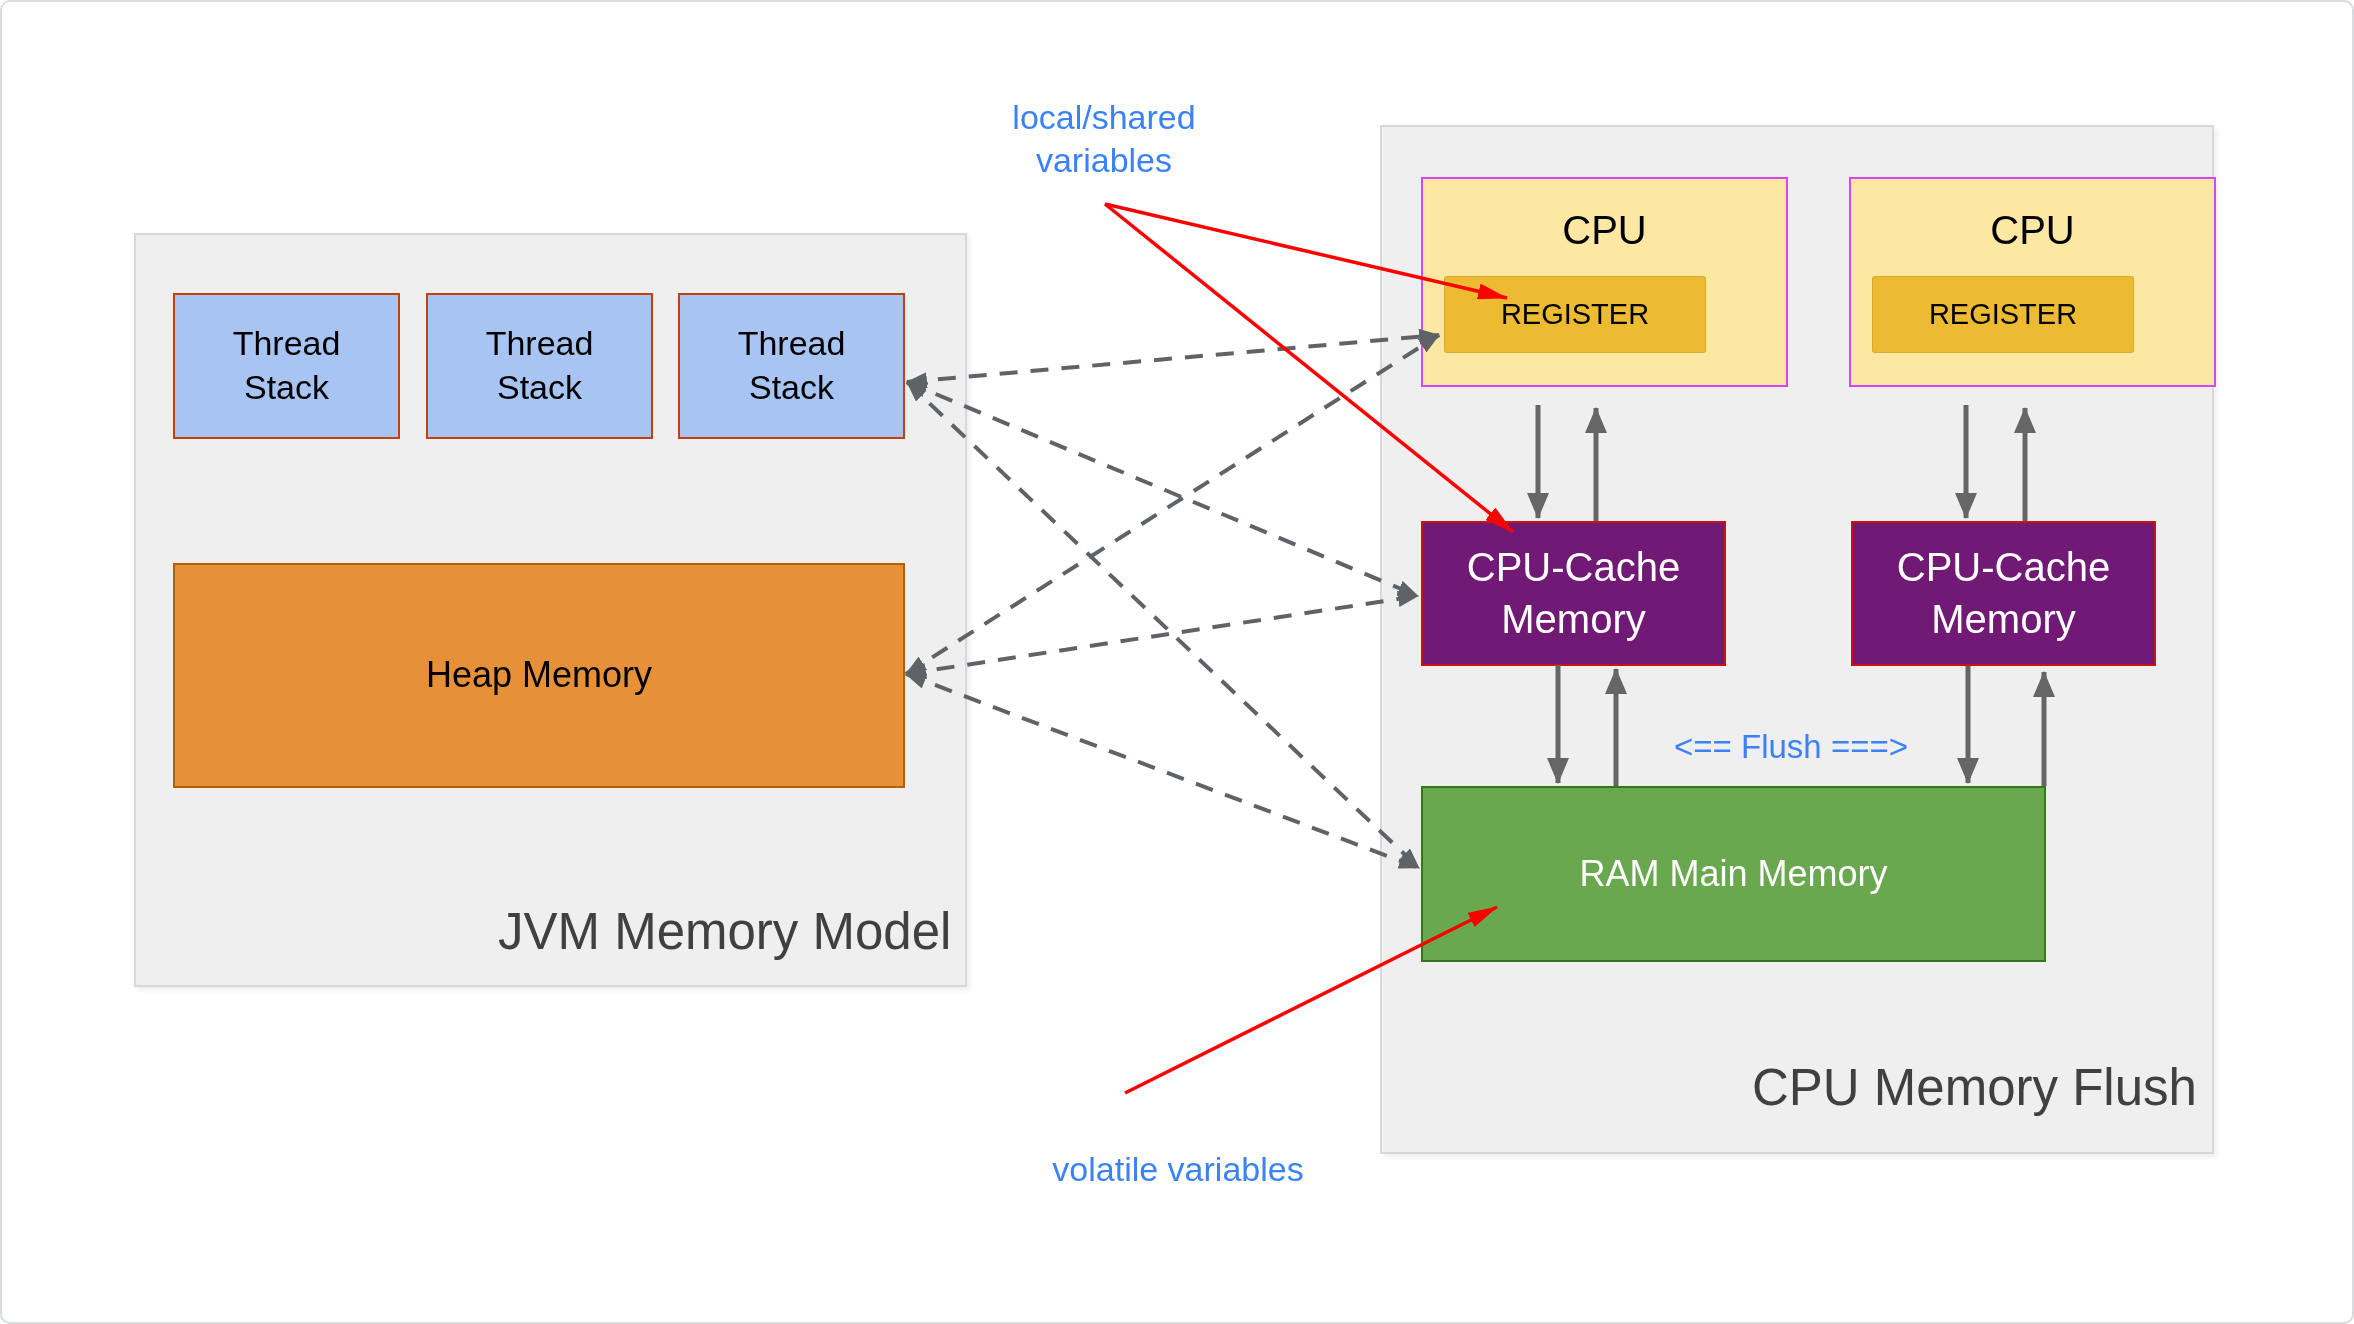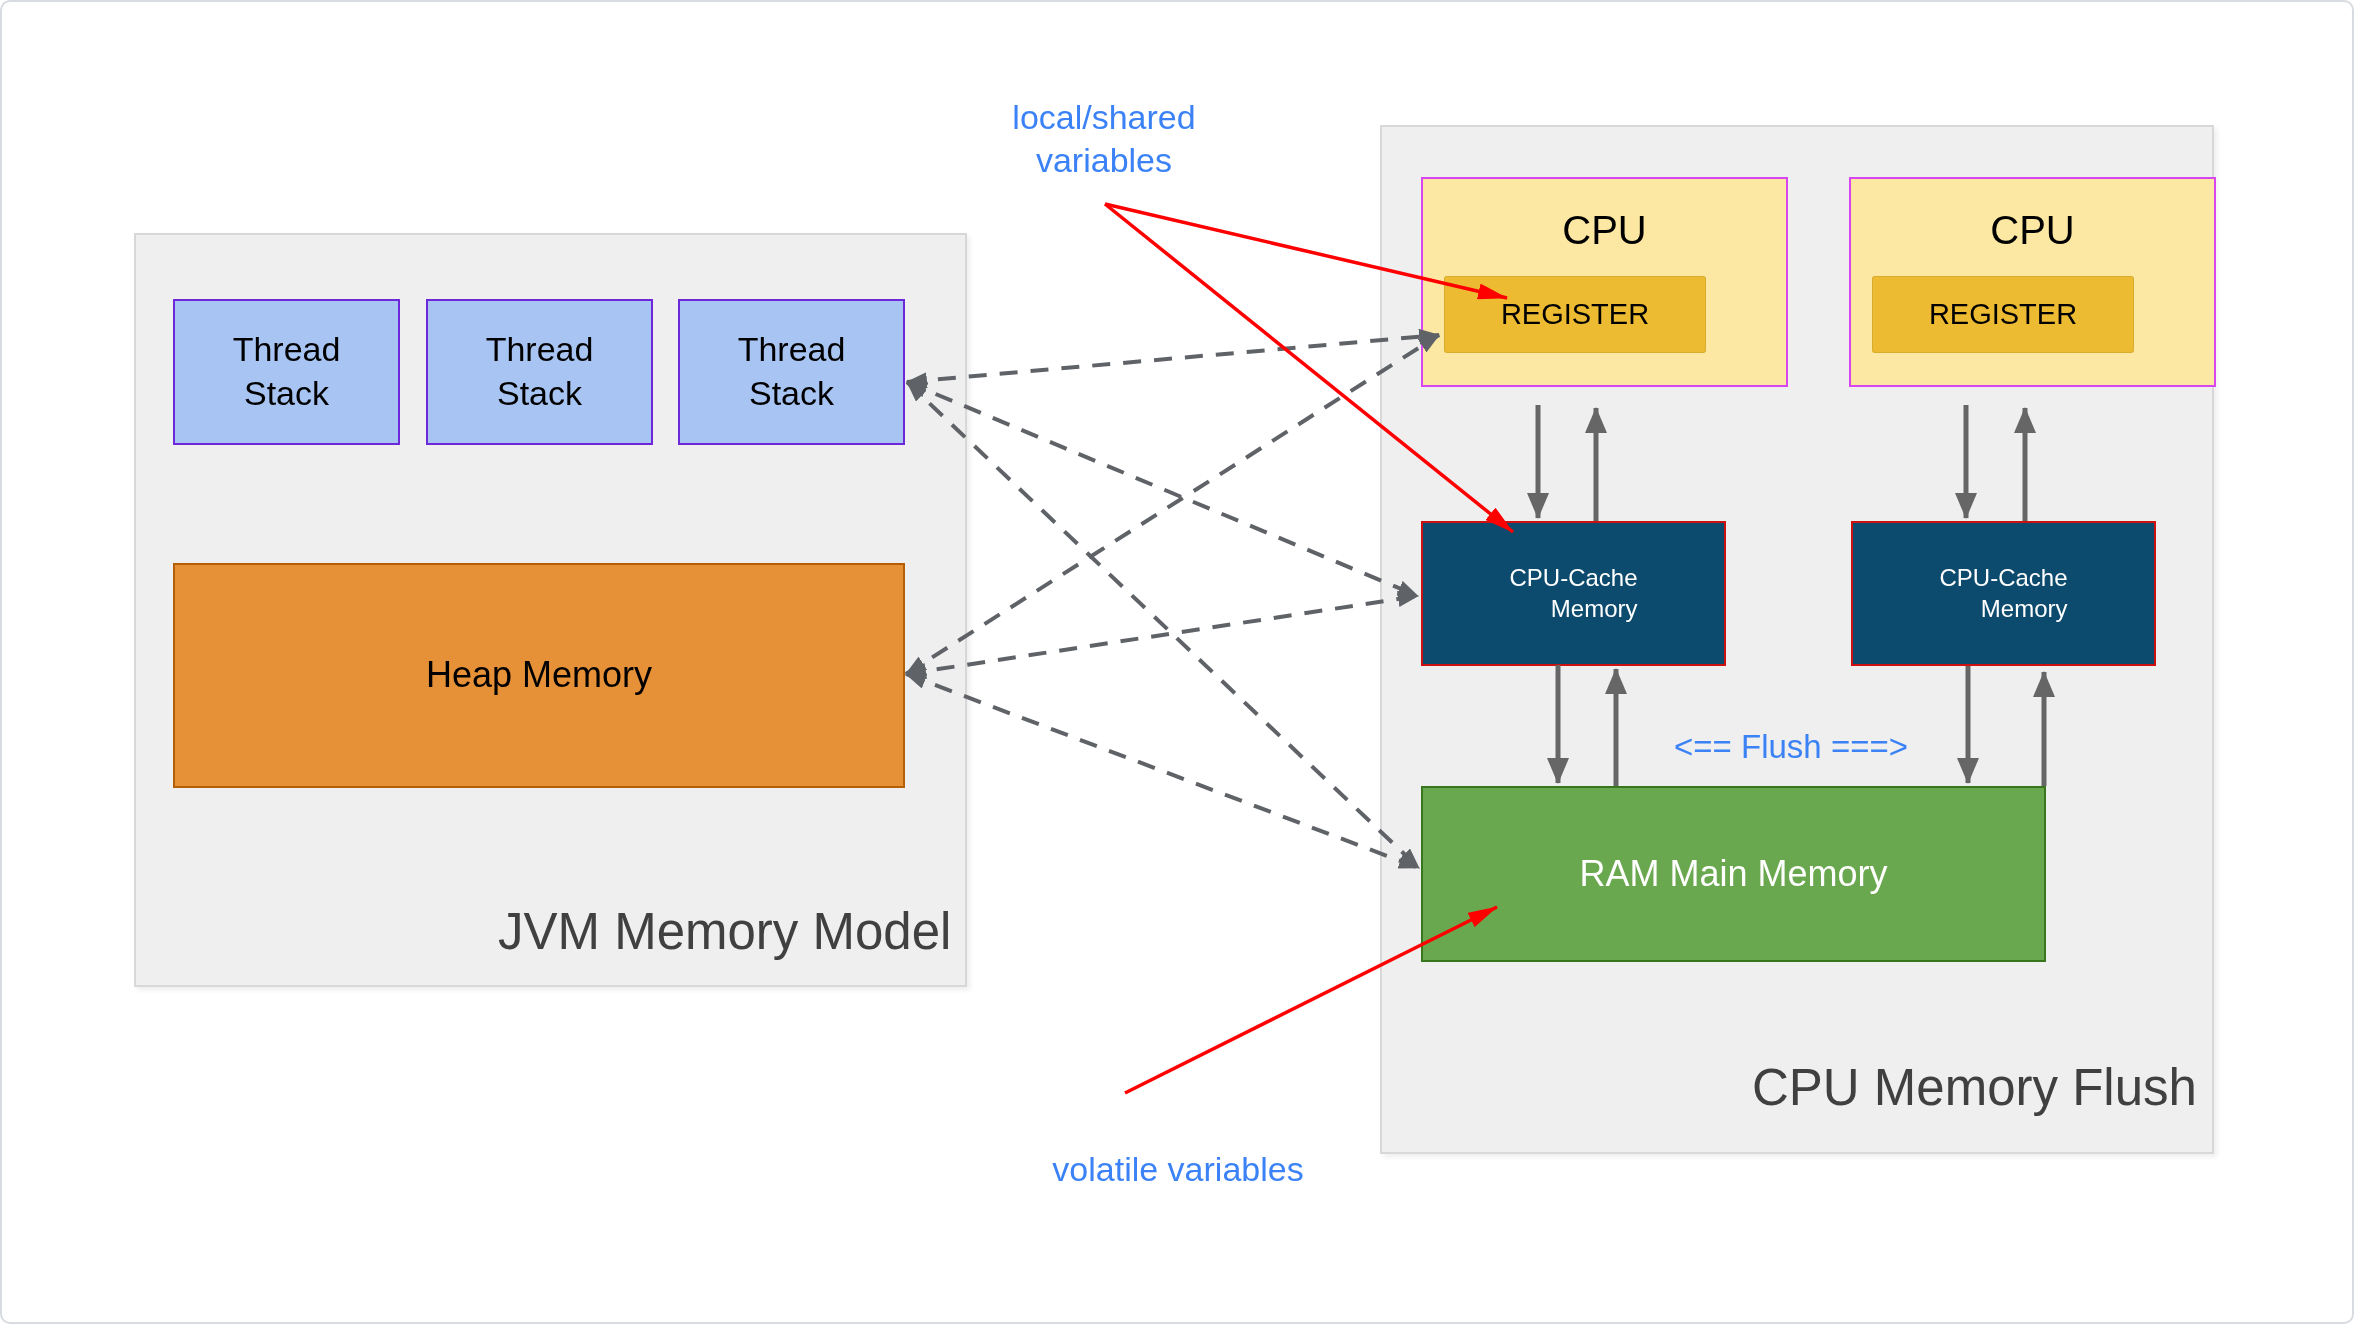--- a/index.html
+++ b/index.html
@@ -11,34 +11,34 @@
   .panel{
     position:absolute;background:#efefef;border:2px solid #d8d8d8;
     box-shadow:3px 3px 5px rgba(0,0,0,0.07);box-sizing:border-box;
   }
   .panel-jvm{left:132px;top:231px;width:833px;height:754px;}
   .panel-cpu{left:1378px;top:123px;width:834px;height:1029px;}
   .box{
     position:absolute;display:flex;align-items:center;justify-content:center;
     text-align:center;box-sizing:border-box;white-space:pre-line;line-height:1.28;
   }
-  .thread{width:227px;height:146px;top:297px;background:#a7c4f2;border:2px solid #6d28d9;font-size:34px;}
+  .thread{width:227px;height:146px;top:291px;background:#a7c4f2;border:2px solid #c2410c;font-size:34px;}
   .t1{left:171px;} .t2{left:424px;} .t3{left:676px;}
   .heap{left:171px;top:561px;width:732px;height:225px;background:#e69138;border:2px solid #b45f06;
         color:#000000;font-size:36px;}
   .cpubox{top:175px;width:367px;height:210px;background:#fce8a2;border:2px solid #d946ef;}
   .c1{left:1419px;} .c2{left:1847px;}
   .cpu-label{position:absolute;top:26px;left:0;right:0;text-align:center;font-size:40px;}
   .register{
     position:absolute;left:21px;top:97px;width:260px;height:75px;background:#edbb31;
     border:1px solid rgba(0,0,0,0.08);border-radius:3px;display:flex;align-items:center;
     justify-content:center;font-size:29px;
   }
-  .cache{top:519px;width:305px;height:145px;background:#0c4a6e;border:2px solid #cc1111;
-         color:#ffffff;font-size:24px;text-align:right;}
+  .cache{top:519px;width:305px;height:145px;background:#701a75;border:2px solid #cc1111;
+         color:#ffffff;font-size:40px;}
   .k1{left:1419px;} .k2{left:1849px;}
   .ram{left:1419px;top:784px;width:625px;height:176px;background:#6aa84f;border:2px solid #38761d;
        color:#ffffff;font-size:36px;}
   .model-title{position:absolute;font-size:51px;color:#404040;text-align:left;}
   .jvm-title{left:496px;top:900px;width:460px;}
   .cpu-title{left:1750px;top:1056px;width:450px;}
   .annotation{position:absolute;color:#3b82f6;font-size:34px;text-align:center;
               white-space:pre-line;line-height:1.25;z-index:25;}
   .ann-local{left:952px;top:94px;width:300px;}
   .ann-volatile{left:1026px;top:1098px;width:300px;margin-top:48px;}

